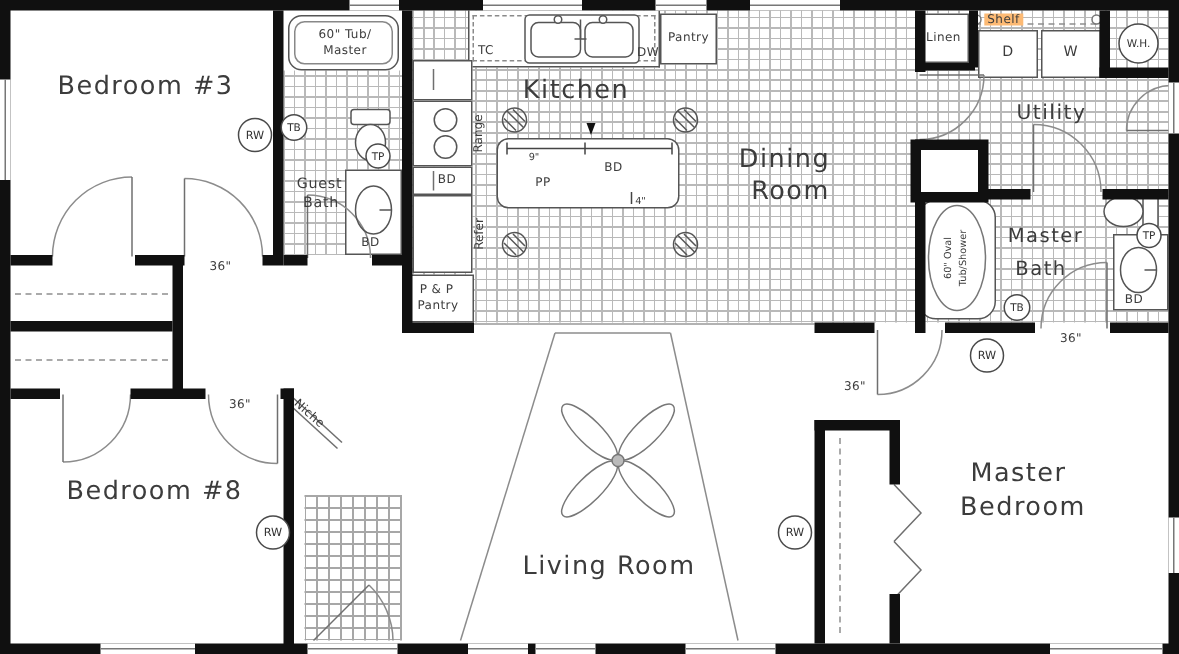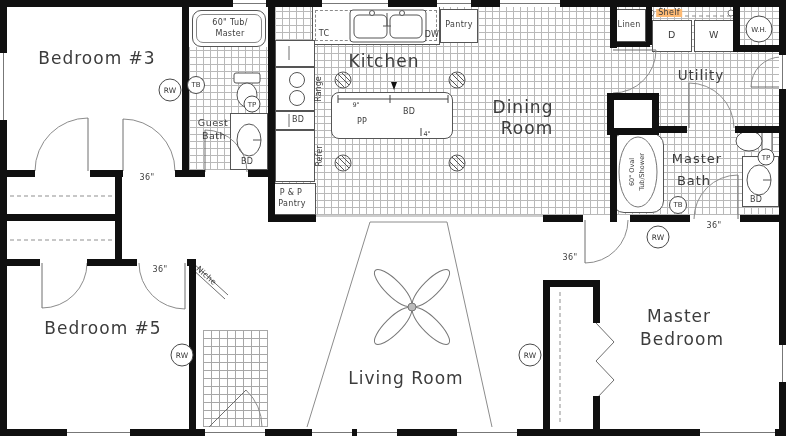--- a/index.html
+++ b/index.html
@@ -283,21 +283,21 @@
       <div class="wlv"></div>
     </div>
   <div class="win" style="left:779px;top:55px;width:7px;height:34px;">
       <div class="wlv"></div>
     </div>
   <div class="win" style="left:779px;top:345px;width:7px;height:37px;">
       <div class="wlv"></div>
     </div>
 
   <div class="lbl room" style="left:97px;top:58px;">Bedroom #3</div>
-  <div class="lbl room" style="left:103px;top:328px;">Bedroom #5</div>
+  <div class="lbl room" style="left:103px;top:328px;">Bedroom #8</div>
   <div class="lbl room" style="left:679px;top:316px;">Master</div>
   <div class="lbl room" style="left:682px;top:339px;">Bedroom</div>
   <div class="lbl room" style="left:406px;top:378px;">Living Room</div>
   <div class="lbl room" style="left:384px;top:61px;text-align:right;">Kitchen</div>
   <div class="lbl room" style="left:523px;top:107px;">Dining</div>
   <div class="lbl room" style="left:527px;top:128px;">Room</div>
   <div class="lbl room" style="left:701px;top:76px;font-size:13.5px;">Utility</div>
   <div class="lbl room" style="left:697px;top:158px;font-size:13px;">Master</div>
   <div class="lbl room" style="left:694px;top:180px;font-size:13px;">Bath</div>
   <div class="lbl med" style="left:213px;top:123px;">Guest</div>

